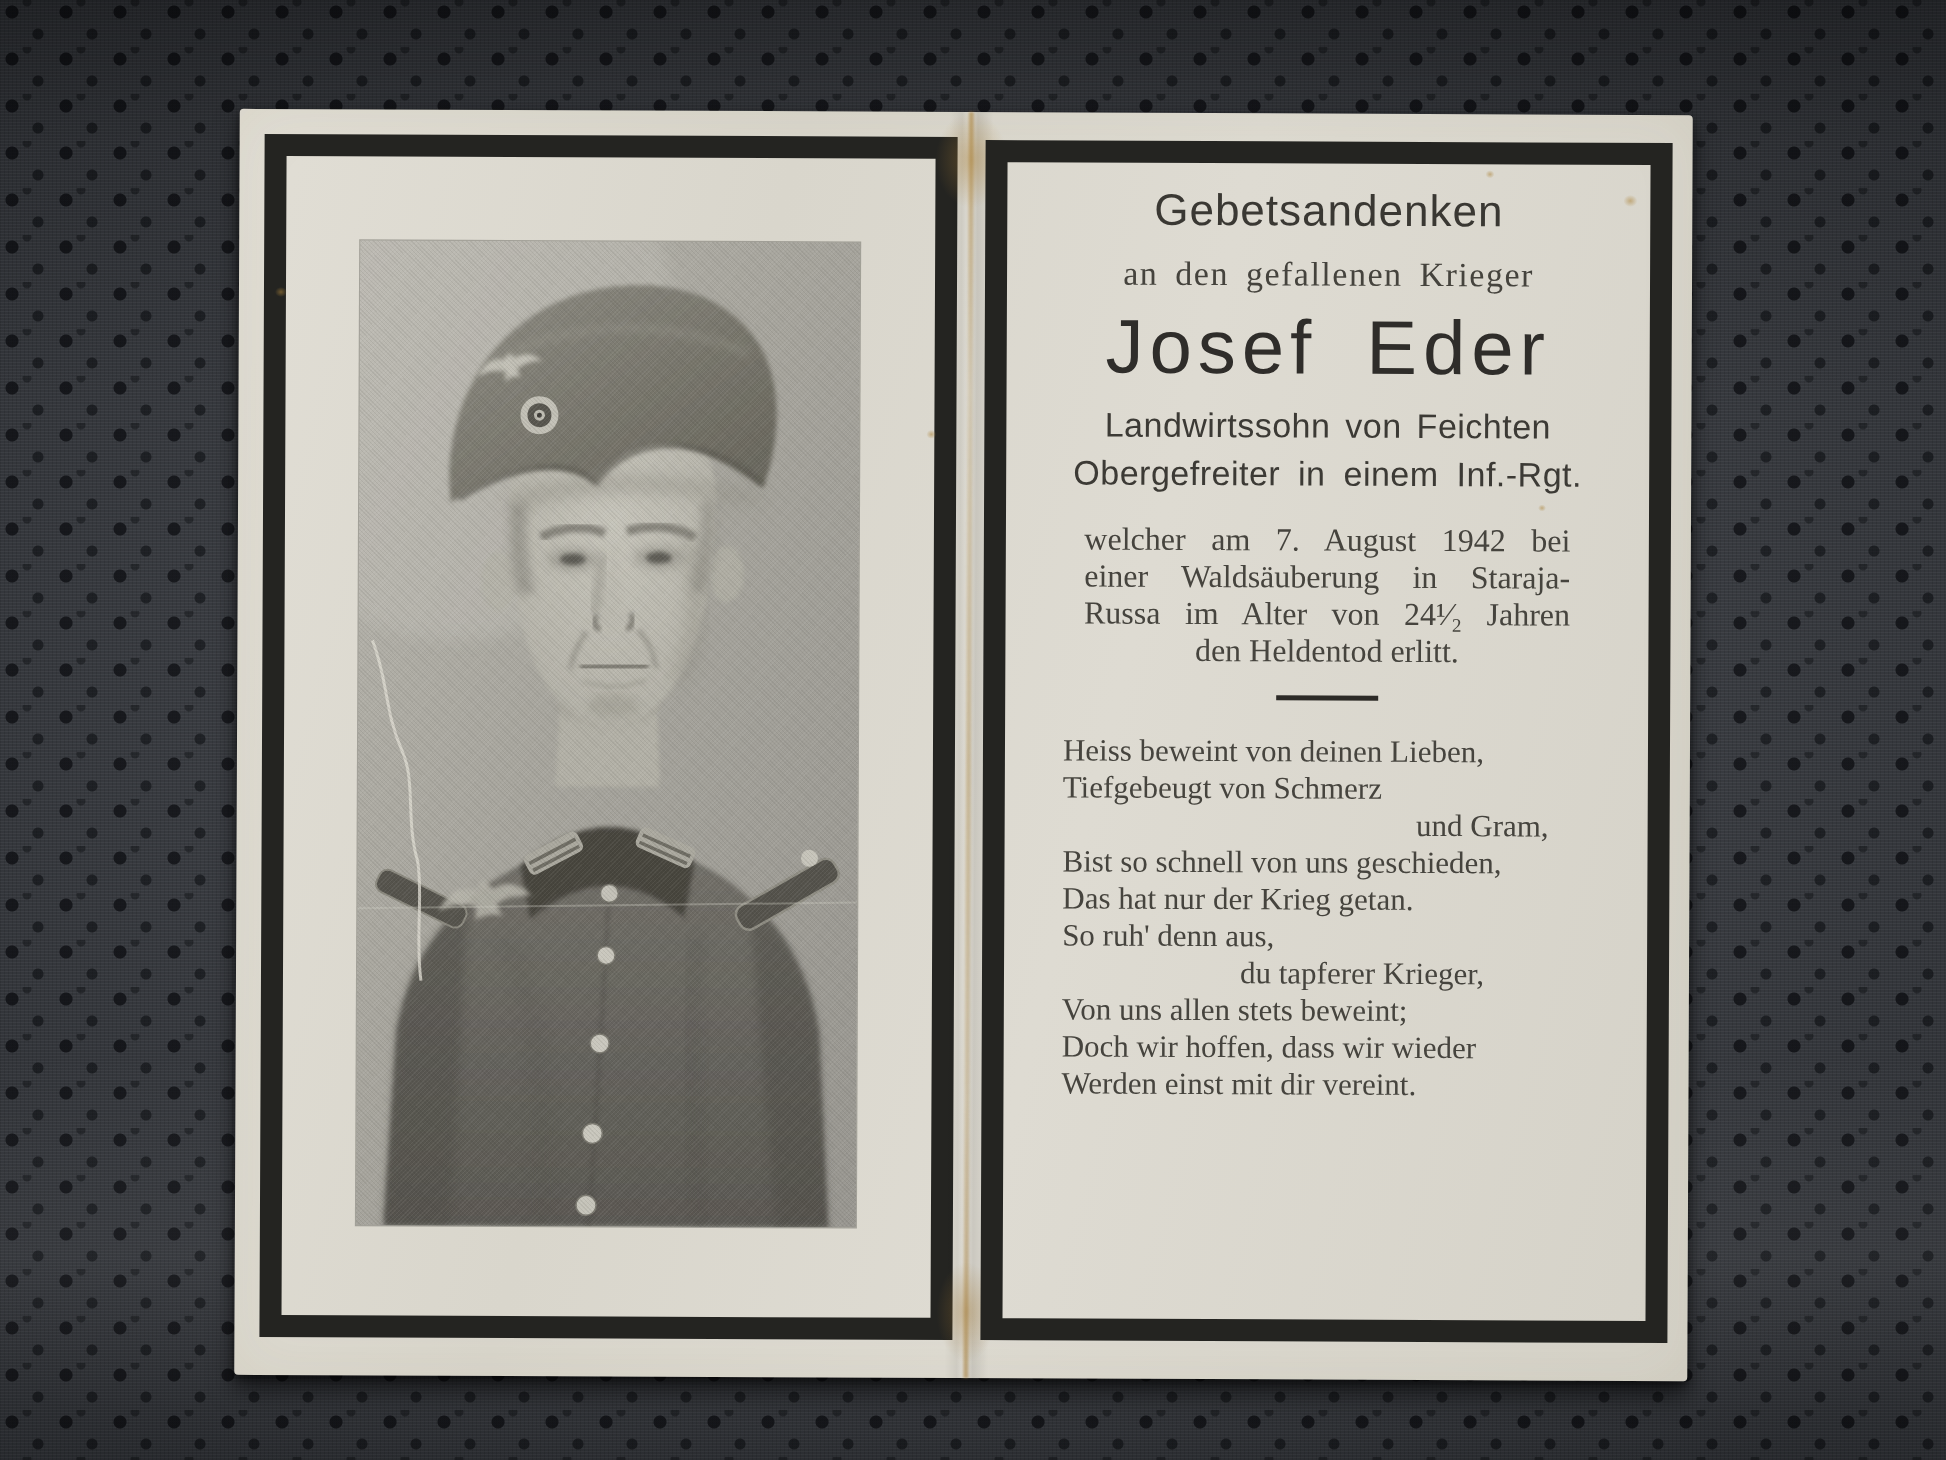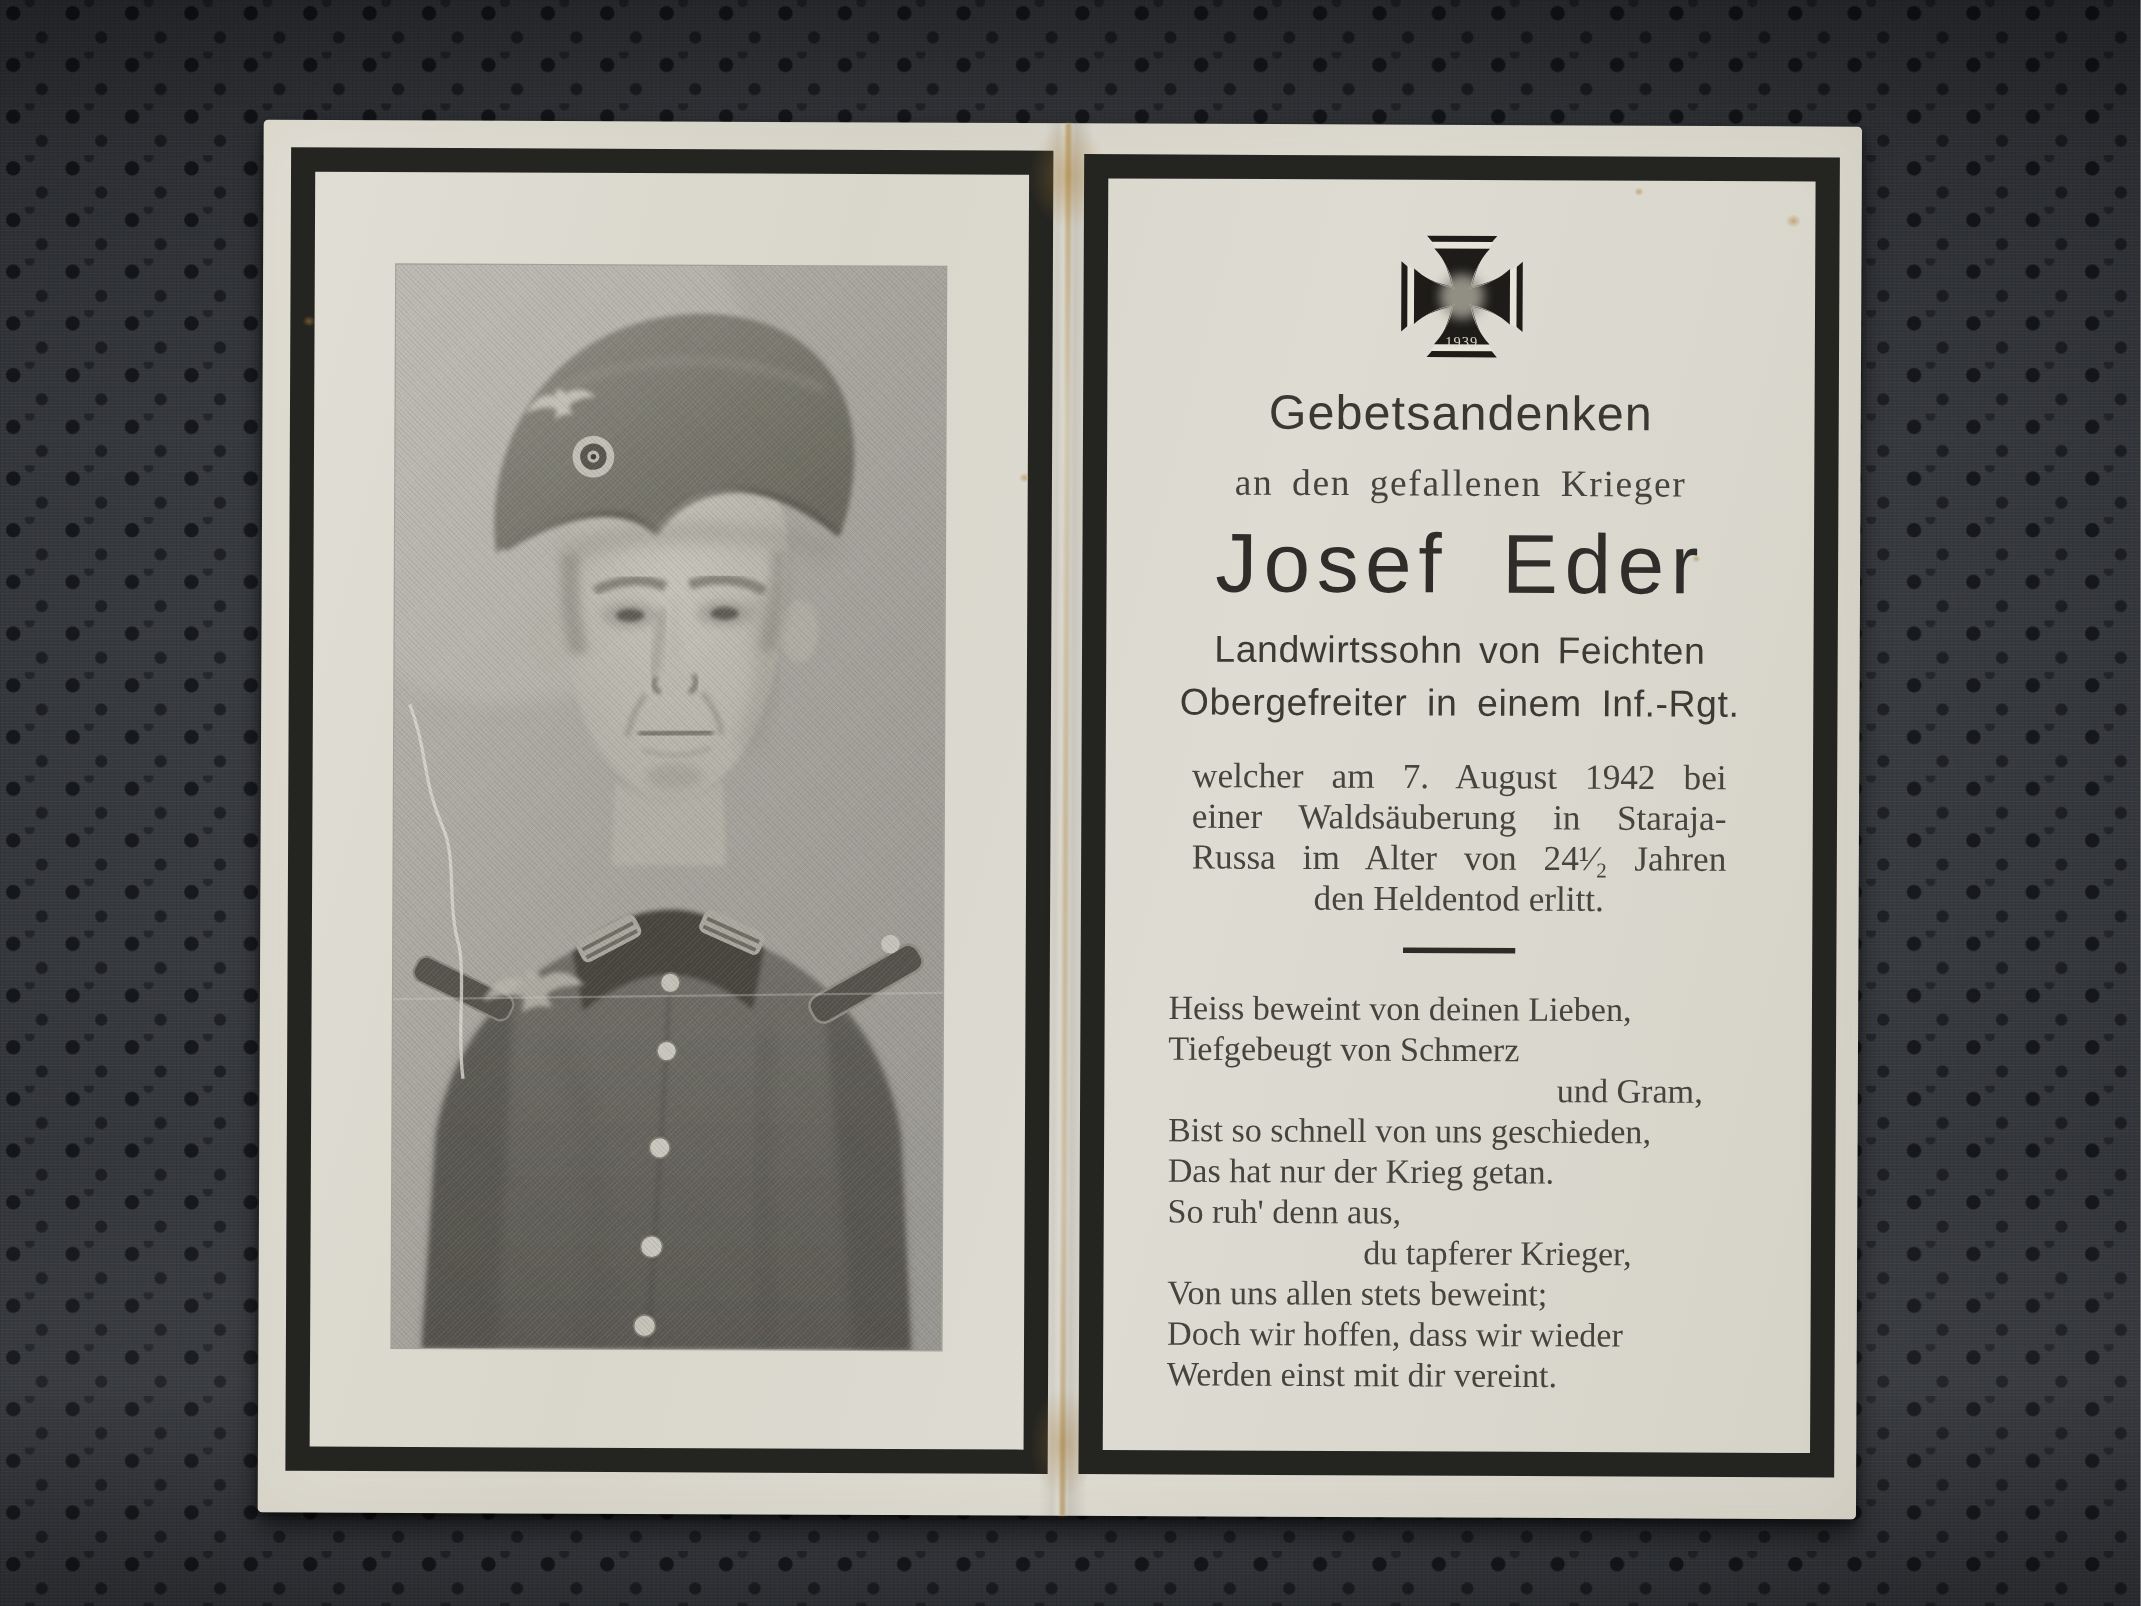--- a/index.html
+++ b/index.html
@@ -247,42 +247,20 @@
     <div class="stain stain-fold-bottom"></div>
     <div class="spot" style="left:1384px;top:80px;width:14px;height:12px;"></div>
     <div class="spot" style="left:1246px;top:56px;width:9px;height:8px;"></div>
     <div class="spot" style="left:688px;top:318px;width:10px;height:9px;"></div>
     <div class="spot" style="left:36px;top:178px;width:12px;height:10px;"></div>
     <div class="spot" style="left:1300px;top:390px;width:8px;height:7px;"></div>
 
     <div class="frame rp-frame"></div>
     <div class="rp-content">
 
-      <div class="cross-wrap">
-        <svg viewBox="-62 -62 124 124" width="120" height="120">
-          <defs>
-            <filter id="censorBlur" x="-60%" y="-60%" width="220%" height="220%">
-                <feGaussianBlur stdDeviation="5"></feGaussianBlur>
-              </filter>
-          </defs>
-          <g fill="#1d1c19">
-            <g id="crossShape">
-              <rect x="-13" y="-13" width="26" height="26" transform="rotate(45)"></rect>
-              <path d="M 0 -4 L -10 -12 C -14 -30 -22 -45 -33 -57 L 33 -57 C 22 -45 14 -30 10 -12 Z"></path>
-              <path d="M 0 -4 L -10 -12 C -14 -30 -22 -45 -33 -57 L 33 -57 C 22 -45 14 -30 10 -12 Z" transform="rotate(90)"></path>
-              <path d="M 0 -4 L -10 -12 C -14 -30 -22 -45 -33 -57 L 33 -57 C 22 -45 14 -30 10 -12 Z" transform="rotate(180)"></path>
-              <path d="M 0 -4 L -10 -12 C -14 -30 -22 -45 -33 -57 L 33 -57 C 22 -45 14 -30 10 -12 Z" transform="rotate(270)"></path>
-            </g>
-          </g>
-          <use href="#crossShape" fill="#e7e4da" transform="scale(.9)"></use>
-          <use href="#crossShape" fill="#1d1c19" transform="scale(.79)"></use>
-          <circle cx="0" cy="0" r="21" fill="#99968c" opacity=".94" filter="url(#censorBlur)"></circle>
-          <text x="0" y="47" text-anchor="middle" font-family="Liberation Serif, serif" font-size="13.5" letter-spacing="1" fill="#ddd8c9">1939</text>
-        </svg>
-      </div>
 
       <div class="rp-title">Gebetsandenken</div>
       <div class="rp-dedication">an den gefallenen Krieger</div>
       <div class="rp-name">Josef Eder</div>
       <div class="rp-origin">Landwirtssohn von Feichten</div>
       <div class="rp-rank">Obergefreiter in einem Inf.-Rgt.</div>
 
       <div class="rp-obituary">
         <div class="ob-line">welcher am 7. August 1942 bei</div>
         <div class="ob-line">einer Waldsäuberung in Staraja-</div>

